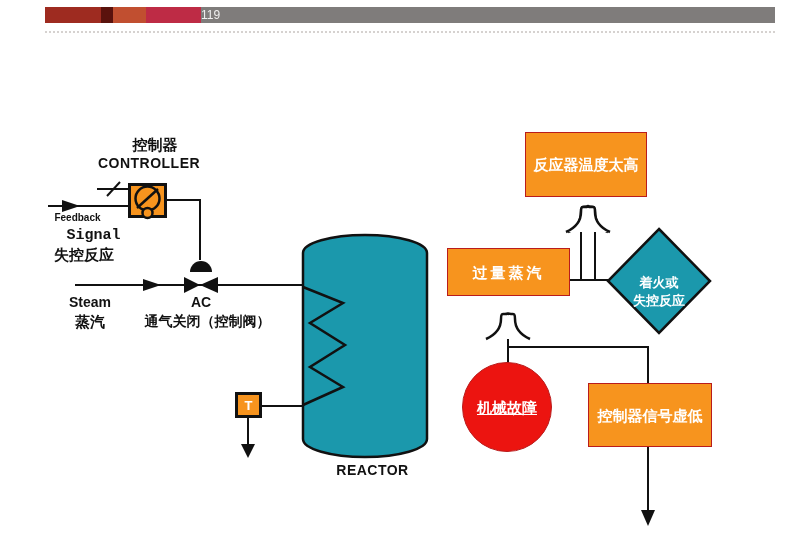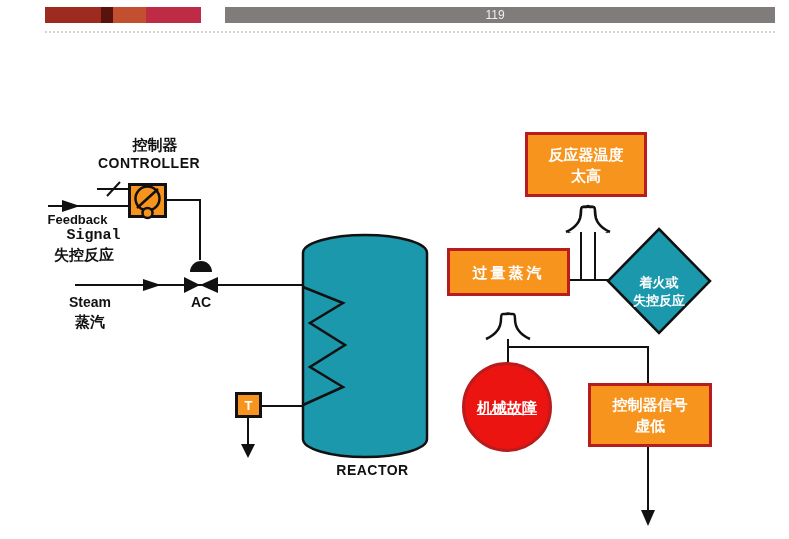--- a/index.html
+++ b/index.html
@@ -4,30 +4,30 @@
 <style>
   html,body{margin:0;padding:0;background:#fff;}
   #canvas{position:relative;width:789px;height:539px;background:#ffffff;overflow:hidden;
           font-family:"Liberation Sans","DejaVu Sans",sans-serif;color:#111;}
   
   .topbar{position:absolute;left:45px;top:7px;width:730px;height:16px;display:flex;}
   .blk1{width:56px;background:#9e2b20;}
   .blk2{width:12px;background:#5a120d;}
   .blk3{width:33px;background:#c14f30;}
   .blk4{width:55px;background:#be2b45;}
-  .graybar{flex:1;background:#7f7c7b;display:flex;align-items:center;justify-content:center;margin-left:24px;}
+  .graybar{flex:1;background:#7f7c7b;display:flex;align-items:center;justify-content:flex-start;}
   .pagenum{color:#efefef;font-size:12px;padding-right:10px;}
   .dotline{position:absolute;left:45px;top:31px;width:730px;border-top:2px dotted #d6d2d0;}
   
   .lbl{position:absolute;font-weight:bold;text-align:center;white-space:nowrap;z-index:3;}
   
   #shapes{position:absolute;left:0;top:0;z-index:1;}
   
-  .node{position:absolute;background:#f7941e;border:3px solid #b91c1c;box-sizing:border-box;
-        display:flex;flex-direction:column;align-items:center;justify-content:center;
+  .node{position:absolute;background:#f7941e;border:1px solid #b91c1c;box-sizing:border-box;
+        display:flex;align-items:center;justify-content:center;
         color:#fff;font-weight:bold;z-index:2;text-align:center;}
   .node span{line-height:1.4;}
   .circle-node{border-radius:50%;background:#ec1410;}
   .diamond-label{position:absolute;display:flex;flex-direction:column;align-items:center;justify-content:center;
         color:#fff;font-weight:bold;z-index:3;text-align:center;}
   .instr{position:absolute;background:#f7941e;border:3px solid #111;box-sizing:border-box;z-index:2;}
   .instr svg{overflow:visible;display:block;}
   .tbox{position:absolute;background:#f7941e;border:3px solid #111;box-sizing:border-box;
         display:flex;align-items:center;justify-content:center;color:#fff;font-weight:bold;z-index:2;}
 </style>
@@ -112,27 +112,28 @@
   <div class="lbl" style="left:93px;top:155px;width:112px;font-size:14px;letter-spacing:0.5px;">CONTROLLER</div>
   <div class="lbl" style="left:110px;top:136px;width:90px;font-size:15px;">控制器</div>
   <div class="instr" style="left:128px;top:183px;width:39px;height:35px;">
     <svg width="33" height="29" viewBox="0 0 33 29">
       <circle cx="16.5" cy="12.5" r="12" fill="none" stroke="#111" stroke-width="2.5"></circle>
       <line x1="6" y1="22" x2="27" y2="3" stroke="#111" stroke-width="2.5"></line>
       <circle cx="16.5" cy="27" r="5" fill="#f7941e" stroke="#111" stroke-width="2.5"></circle>
     </svg>
   </div>
 
-  <div class="lbl" style="left:40px;top:212px;width:75px;font-size:13px;">Feedback</div>
+  <div class="lbl" style="left:40px;top:212px;width:75px;font-size:10px;">Feedback</div>
   <div class="lbl" style="left:56px;top:227px;width:75px;font-size:15px;font-family:Liberation Mono, monospace;">Signal</div>
   <div class="lbl" style="left:45px;top:246px;width:78px;font-size:15px;">失控反应</div>
 
   <div class="lbl" style="left:60px;top:294px;width:60px;font-size:14px;">Steam</div>
   <div class="lbl" style="left:180px;top:294px;width:42px;font-size:14px;">AC</div>
   <div class="lbl" style="left:62px;top:313px;width:56px;font-size:15px;">蒸汽</div>
+  <div class="lbl" style="left:140px;top:313px;width:135px;font-size:14px;">通气关闭（控制阀）</div>
 
   <div class="tbox" style="left:235px;top:392px;width:27px;height:26px;font-size:13px;">
     <span>T</span>
   </div>
 
   <div class="lbl" style="left:325px;top:462px;width:95px;font-size:14px;letter-spacing:0.5px;">REACTOR</div>
 
   <div class="node" style="left:525px;top:132px;width:122px;height:65px;font-size:15px;">
     <span>反应器温度</span>
     <span>太高</span>

